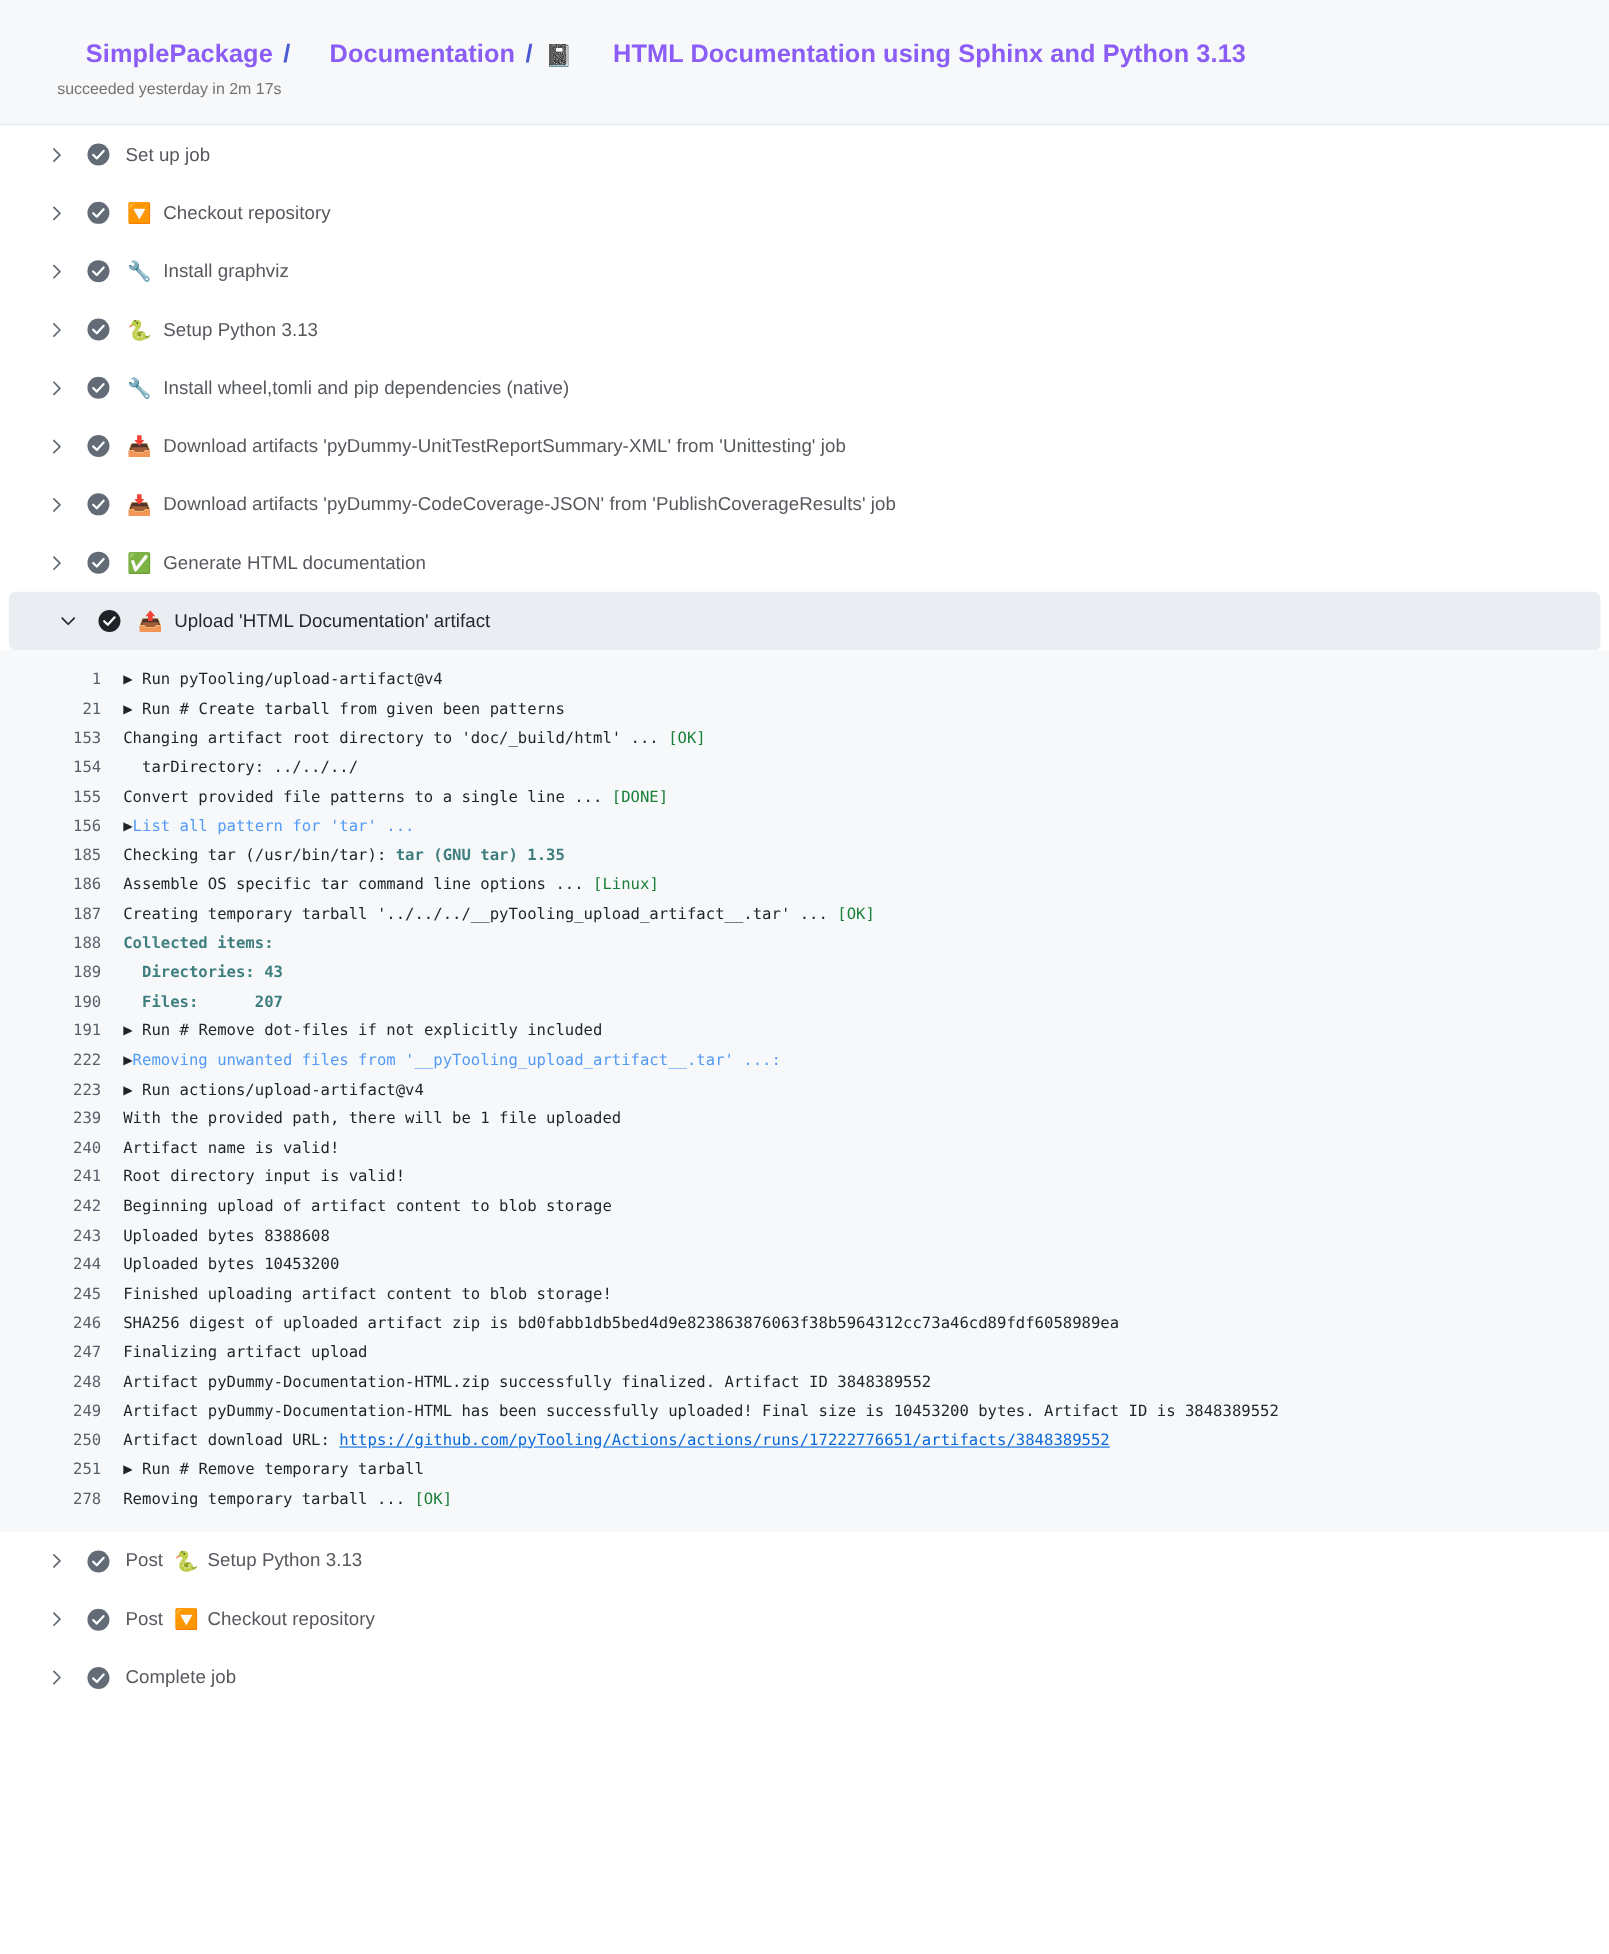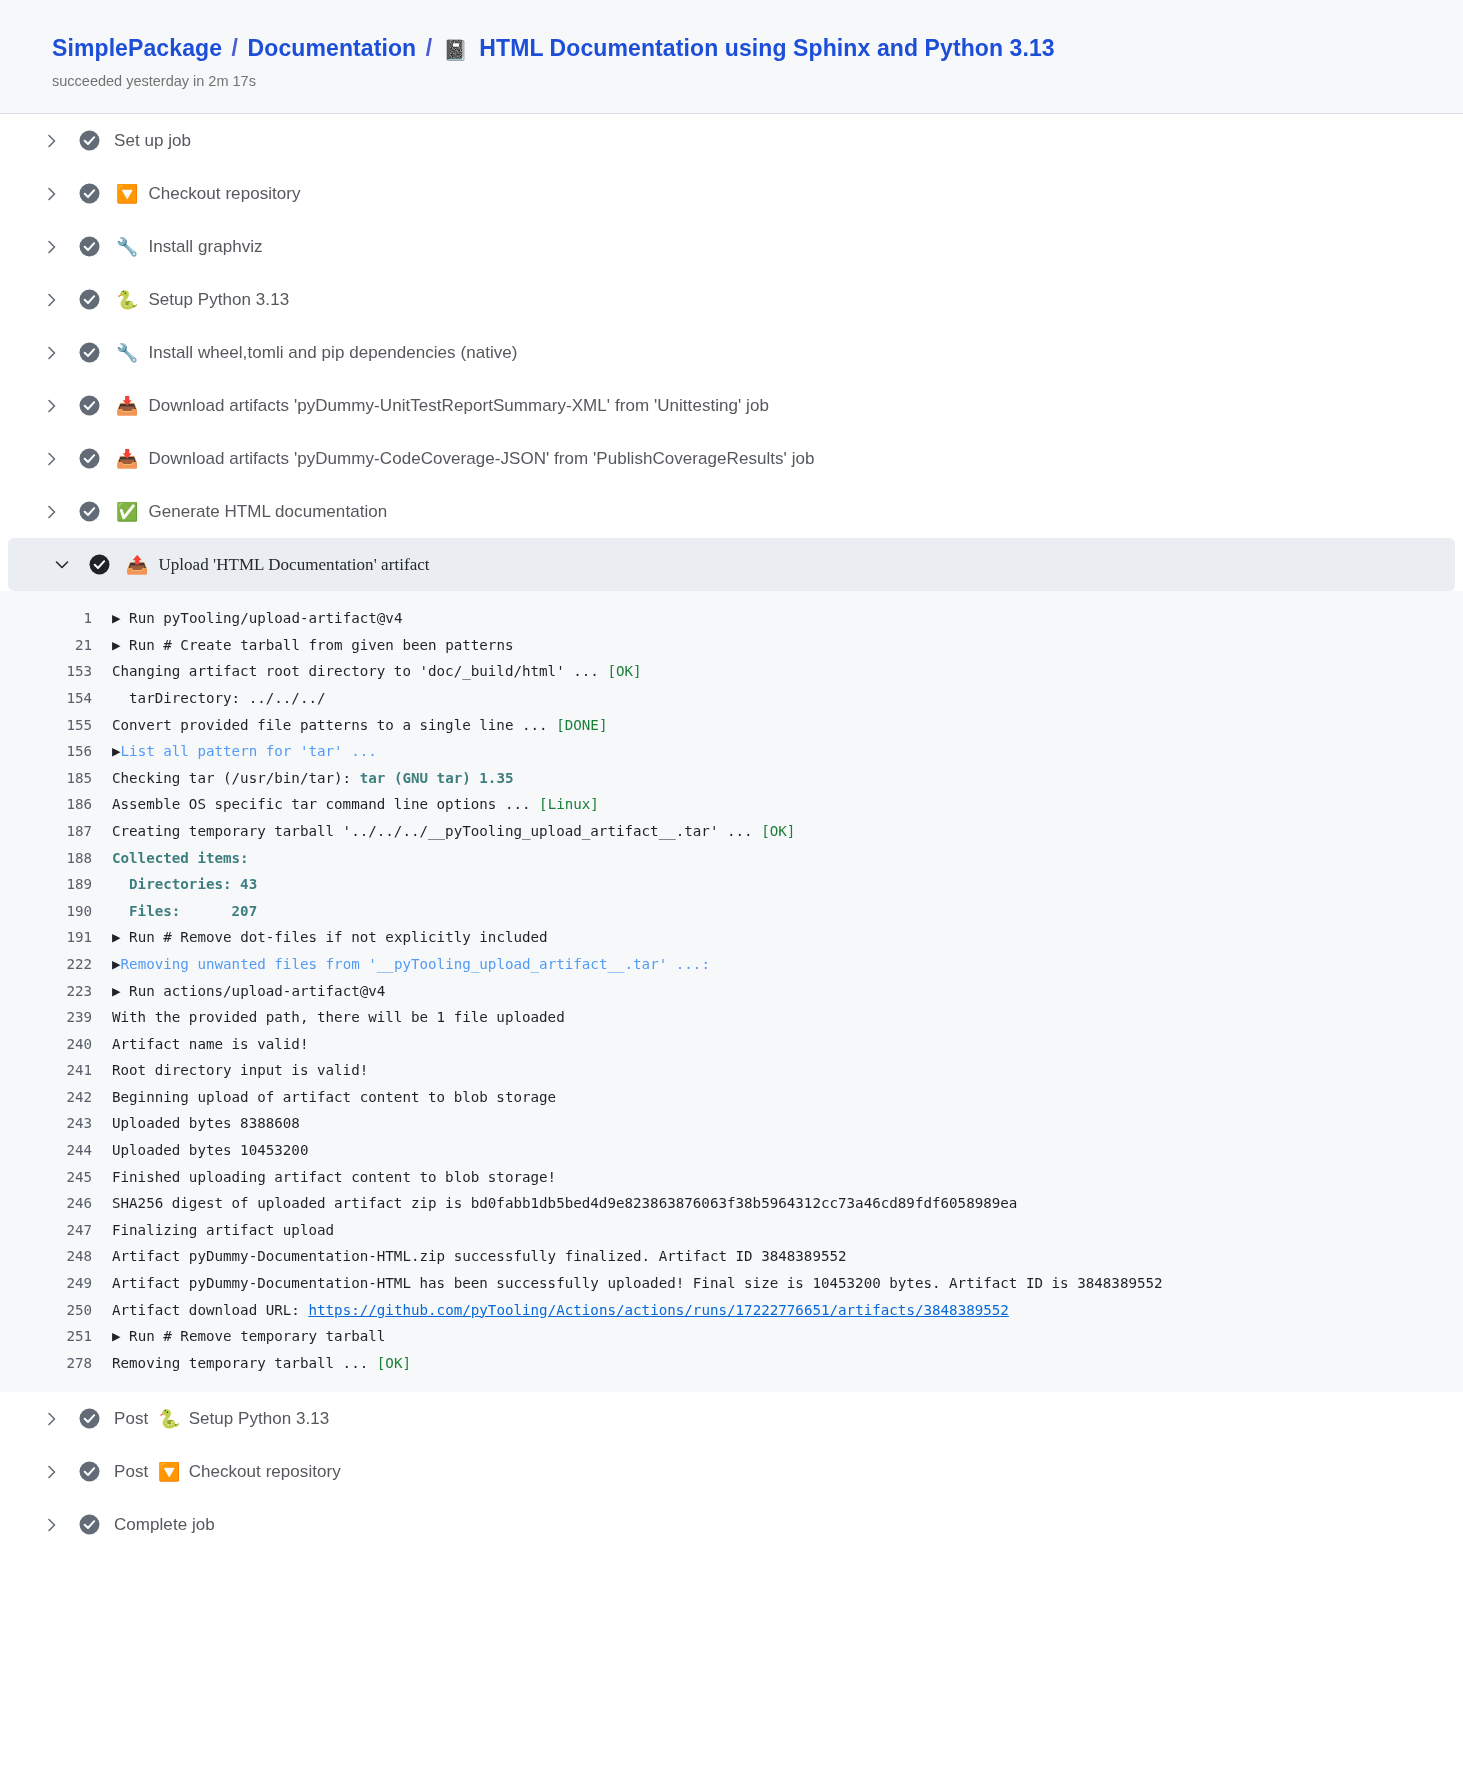--- a/index.html
+++ b/index.html
@@ -25,21 +25,21 @@
   }
   .breadcrumb {
     padding-left: 52px;
     font-size: 23px;
     font-weight: 600;
     color: #0969da;
     line-height: 1.3;
     letter-spacing: 0.1px;
     white-space: nowrap;
   }
-  .breadcrumb .crumb { color: #1d4ed8; }
+  .breadcrumb .crumb { color: #8b5cf6; margin-left: 26px; }
   .breadcrumb .sep { color: #4a5bd4; font-weight: 600; margin: 0 3px; }
   .breadcrumb .book-emoji {
     font-size: 20px;
     vertical-align: -1px;
     margin: 0 4px 0 2px;
   }
   .subtitle {
     padding-left: 52px;
     font-size: 14.5px;
     color: #737373;
@@ -91,21 +91,21 @@
     display: inline-flex;
     align-items: center;
   }
   .step-label {
     margin-left: 14px;
     font-size: 17px;
     color: #55585d;
     white-space: nowrap;
     letter-spacing: 0.05px;
   }
-  .step-row.expanded .step-label { color: #24292f; font-family: Liberation Serif, serif; }
+  .step-row.expanded .step-label { color: #24292f; }
   .step-label.has-emoji { margin-left: 10px; text-align: center; }
 
   
   .log {
     background: #f6f8fa;
     padding: 14px 0 16px 0;
     font-family: "DejaVu Sans Mono", "Liberation Mono", monospace;
     font-size: 14.2px;
     line-height: 26.6px;
     color: #1f2328;

